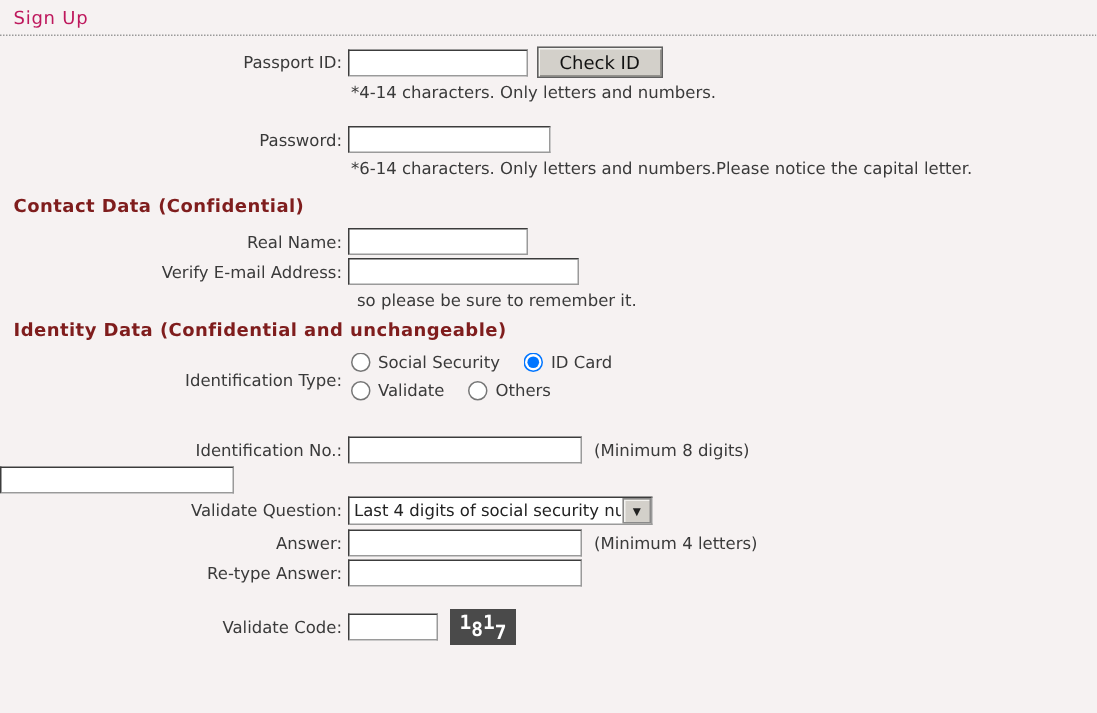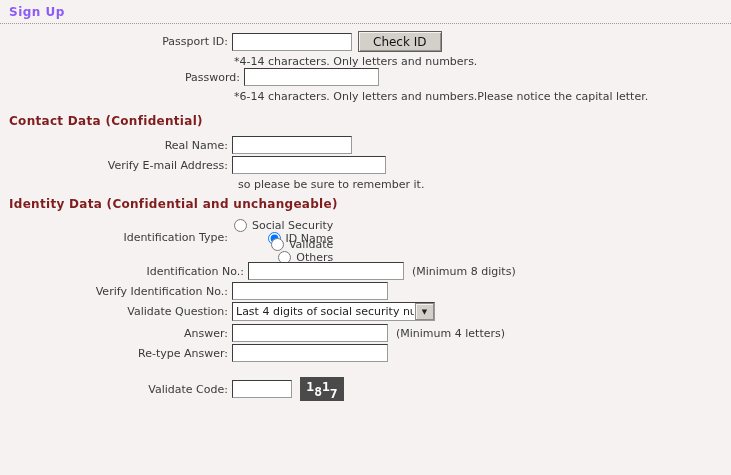--- a/index.html
+++ b/index.html
@@ -5,42 +5,42 @@
   html,body{margin:0;padding:0;}
   body{background:#f6f2f2;}
   .page{
     width:731px;height:475px;overflow:hidden;background:#f6f2f2;
     font-family:"DejaVu Sans",sans-serif;font-size:11px;color:#3a3a3a;
     position:relative;
   }
   .header{
     padding:5px 8px 4px 9px;
     border-bottom:1px dotted #9a9a9a;
-    font-size:12px;font-weight:bold;color:#8b5cf6;
+    font-size:12px;font-weight:normal;color:#be185d;
     letter-spacing:0.5px;
   }
   .row{display:flex;align-items:center;}
   .label{width:228px;min-width:228px;text-align:right;padding-right:4px;}
   .ti{
     background:#fff;border:1px solid;border-color:#3c3c3c #9a9a9a #9a9a9a #3c3c3c;
     height:16px;font:inherit;color:#222;padding:0 3px;box-sizing:content-box;
   }
   .w112{width:112px}.w127{width:127px}.w146{width:146px}.w150{width:150px}.w148{width:148px}.w52{width:52px}
   .btn{
     font-family:inherit;font-size:12px;color:#111;
     background:#d3d0ca;border:1px solid #5f5f5f;
     box-shadow:inset 1px 1px 0 #f3f2ef, inset -1px -1px 0 #94928d;
     padding:1px 14px;height:21px;margin-left:6px;cursor:default;white-space:nowrap;
   }
   .btn.big{height:22px;padding:1px 16px;}
   .note{margin-left:234px;line-height:13px;}
   .hint{margin-left:8px;white-space:nowrap;}
   .section-title{font-size:12px;font-weight:bold;color:#7f1d1d;padding-left:9px;letter-spacing:0.3px;}
   .radio-col{display:flex;flex-direction:column;gap:2px;}
-  .radio-line{display:flex;align-items:flex-end;height:17px;flex-direction:column;}
+  .radio-line{display:flex;align-items:flex-start;height:17px;}
   .radio-opt{display:flex;align-items:center;margin-right:14px;}
   input[type=radio]{margin:0 5px 0 2px;width:13px;height:13px;}
   .select-wrap{position:relative;display:inline-block;}
   select{
     appearance:none;-webkit-appearance:none;-moz-appearance:none;
     font:inherit;color:#222;background:#fff;
     border:1px solid;border-color:#3c3c3c #9a9a9a #9a9a9a #3c3c3c;
     height:19px;width:203px;padding:0 20px 0 3px;border-radius:0;
   }
   .select-arrow{
@@ -56,32 +56,32 @@
     margin-left:8px;font-family:"DejaVu Sans Mono",monospace;
     font-weight:bold;font-size:13px;line-height:1;
   }
   .captcha .d0{transform:translateY(-3px);}
   .captcha .d1{transform:translateY(2px);}
   .captcha .d2{transform:translateY(-3px);}
   .captcha .d3{transform:translateY(4px);}
   
   .r-passport{margin-top:7px;}
   .note1{margin-top:3px;}
-  .r-password{margin-top:0;padding-left:12px;}
+  .r-password{margin-top:16px;}
   .r-confirm{margin-top:3px;}
   .note2{margin-top:4px;}
   .t-contact{margin-top:11px;}
   .r-realname{margin-top:8px;}
   .r-email{margin-top:5px;}
   .r-vemail{margin-top:2px;}
   .note3{margin-top:4px;}
   .note3 .line2{padding-left:4px;}
   .t-identity{margin-top:6px;}
   .r-idtype{margin-top:8px;}
-  .r-idno{margin-top:7px;padding-left:16px;}
+  .r-idno{margin-top:20px;}
   .r-vidno{margin-top:2px;}
   .r-secq{margin-top:2px;}
   .r-answer{margin-top:3px;}
   .r-retype{margin-top:2px;}
   .r-validate{margin-top:15px;}
 </style>
 </head>
 <body>
 
 <div class="page">
@@ -122,21 +122,21 @@
   <div class="row r-idtype">
     <div class="label">Identification Type:</div>
     <div class="radio-col">
       <div class="radio-line">
         <span class="radio-opt">
           <input type="radio" name="idtype" style="">
           <span>Social Security</span>
         </span>
         <span class="radio-opt">
           <input type="radio" name="idtype" checked="" style="">
-          <span>ID Name</span>
+          <span>ID Card</span>
         </span>
       </div>
       <div class="radio-line">
         <span class="radio-opt">
           <input type="radio" name="idtype" style="">
           <span>Validate</span>
         </span>
         <span class="radio-opt">
           <input type="radio" name="idtype" style="">
           <span>Others</span>
@@ -145,21 +145,20 @@
     </div>
   </div>
 
   <div class="row r-idno">
     <div class="label">Identification No.:</div>
     <input class="ti w148" type="text" value="" style="">
     <span class="hint">(Minimum 8 digits)</span>
   </div>
 
   <div class="row r-vidno">
-    <div class="label">Verify Identification No.:</div>
     <input class="ti w148" type="text" value="" style="">
   </div>
 
   <div class="row r-secq">
     <div class="label">Validate Question:</div>
     <span class="select-wrap">
       <select>
         <option>Last 4 digits of social security number</option>
       </select>
       <span class="select-arrow">▼</span>

